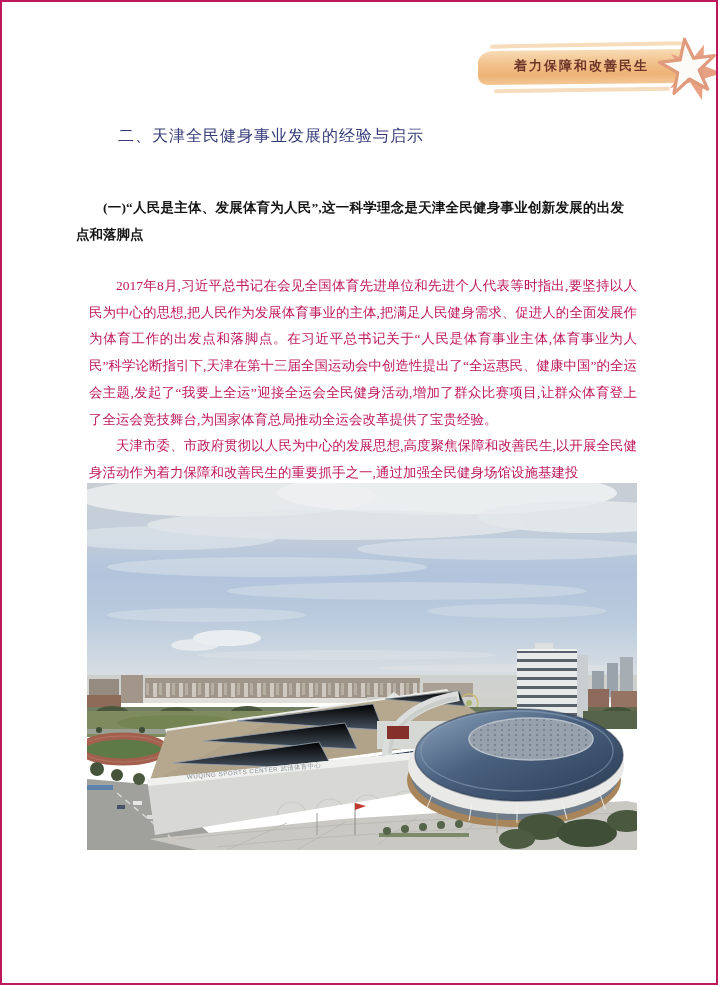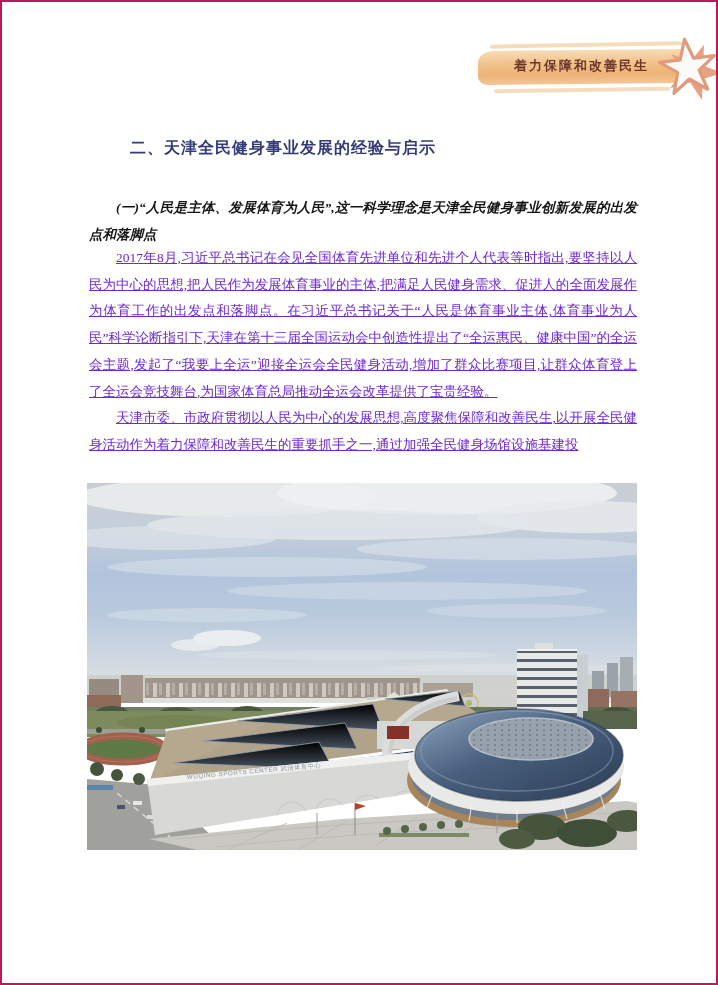--- a/index.html
+++ b/index.html
@@ -23,28 +23,28 @@
     border-radius:16px 6px 14px 10px / 12px 8px 12px 8px;
     transform:rotate(-0.6deg);}
   .streak-bottom{position:absolute;top:50px;left:16px;width:176px;height:4px;
     background:#f3d3ab;border-radius:3px;transform:rotate(-0.8deg);opacity:.8;}
   .banner-title{position:absolute;top:19px;left:36px;
     font-family:"Liberation Serif",serif;font-weight:bold;
     font-size:13px;letter-spacing:2px;color:#6d342a;white-space:nowrap;}
   .banner-star{position:absolute;top:-5px;right:-8px;width:72px;height:72px;}
 
   
-  .section-heading{position:absolute;left:113px;top:121px;margin:15px;
-    font-family:"Liberation Sans",sans-serif;font-weight:bold;
+  .section-heading{position:absolute;left:113px;top:121px;margin:3px;
+    font-family:"Liberation Sans",sans-serif;font-weight:normal;
     font-size:16px;letter-spacing:1px;color:#343b78;}
-  .subheading{position:absolute;left:87px;top:192px;width:548px;
-    font-size:13.5px;line-height:27px;font-weight:bold;font-style:italic;
+  .subheading{position:absolute;left:74px;top:192px;width:548px;
+    font-size:13.5px;line-height:27px;font-weight:bold;
     color:#141414;text-align:justify;text-indent:2em;}
-  .body-text{position:absolute;left:87px;top:243px;width:548px;
-    font-size:13.5px;line-height:26.7px;color:#6d28d9;text-align:justify;text-decoration:underline;}
+  .body-text{position:absolute;left:87px;top:271px;width:548px;
+    font-size:13.5px;line-height:26.7px;color:#be185d;text-align:justify;}
   .body-text p{margin:0;text-indent:2em;}
 
   
   .photo{position:absolute;left:85px;top:481px;width:550px;height:367px;overflow:hidden;}
   .photo svg{display:block;width:100%;height:100%;}
   .caption{position:absolute;left:85px;top:858px;width:550px;text-align:center;
     font-style:italic;font-size:13px;letter-spacing:1px;color:#222;}
 
   
   .footer{position:absolute;left:0;top:899px;width:100%;text-align:center;}

